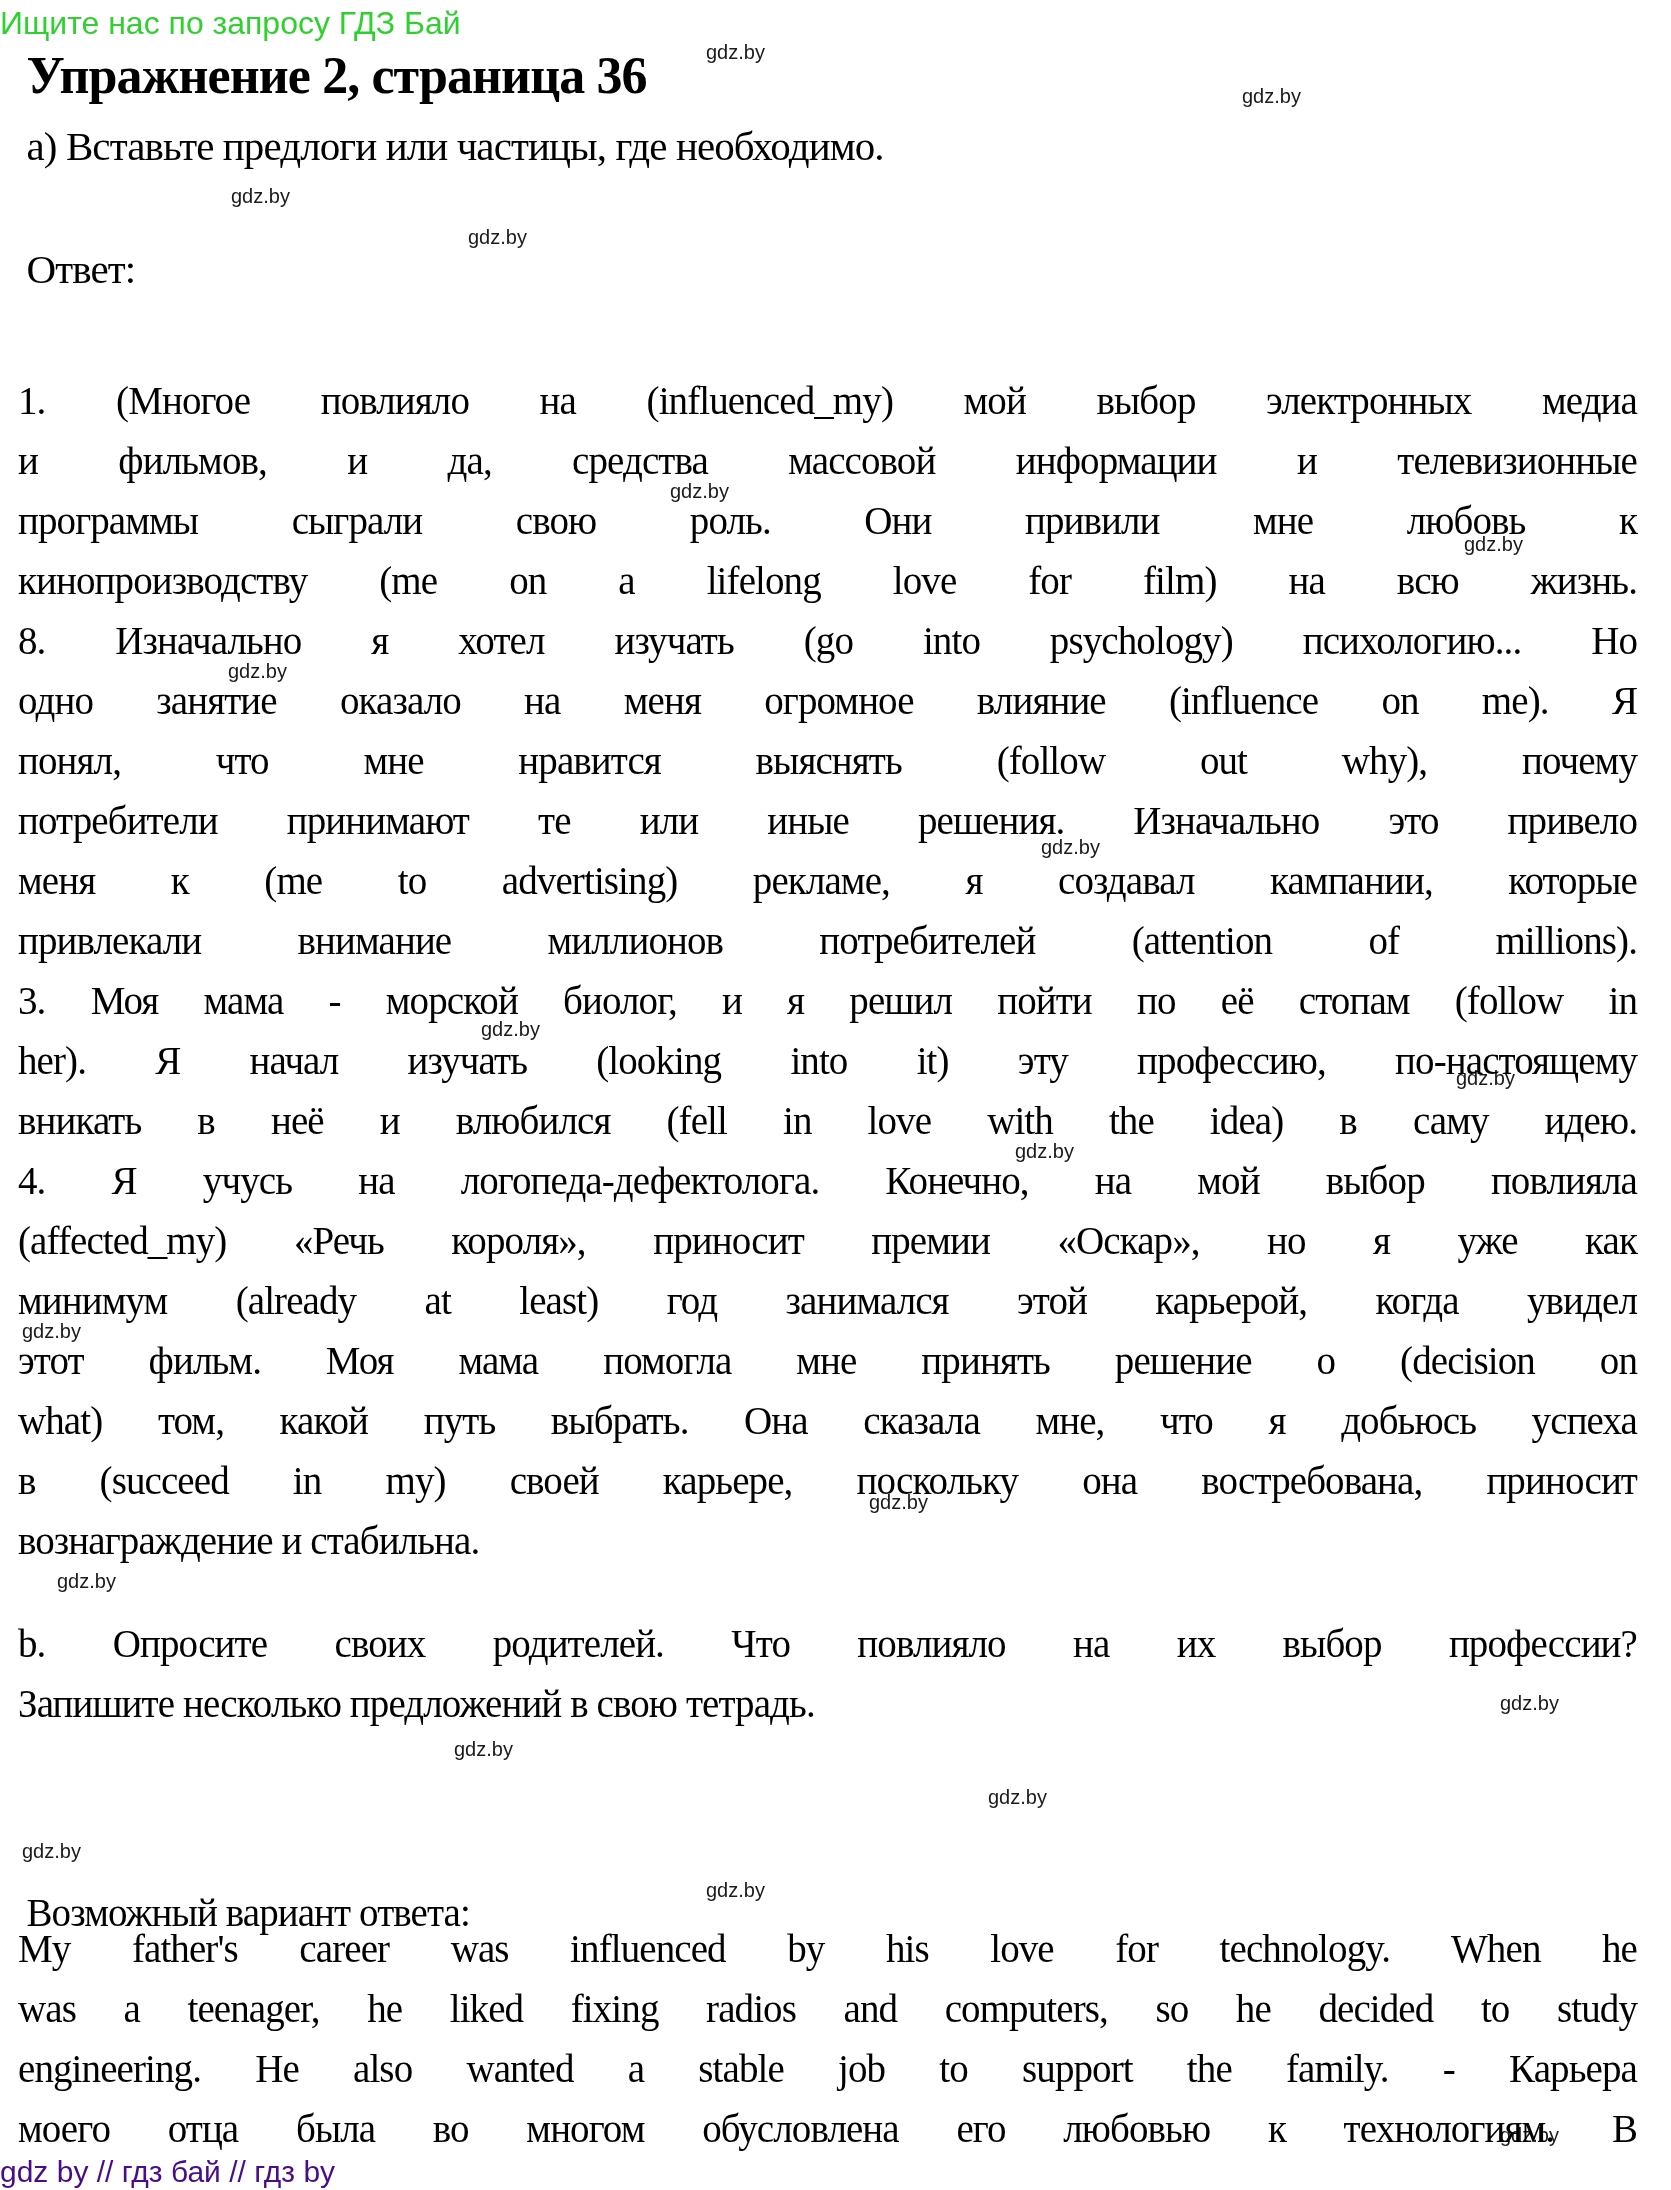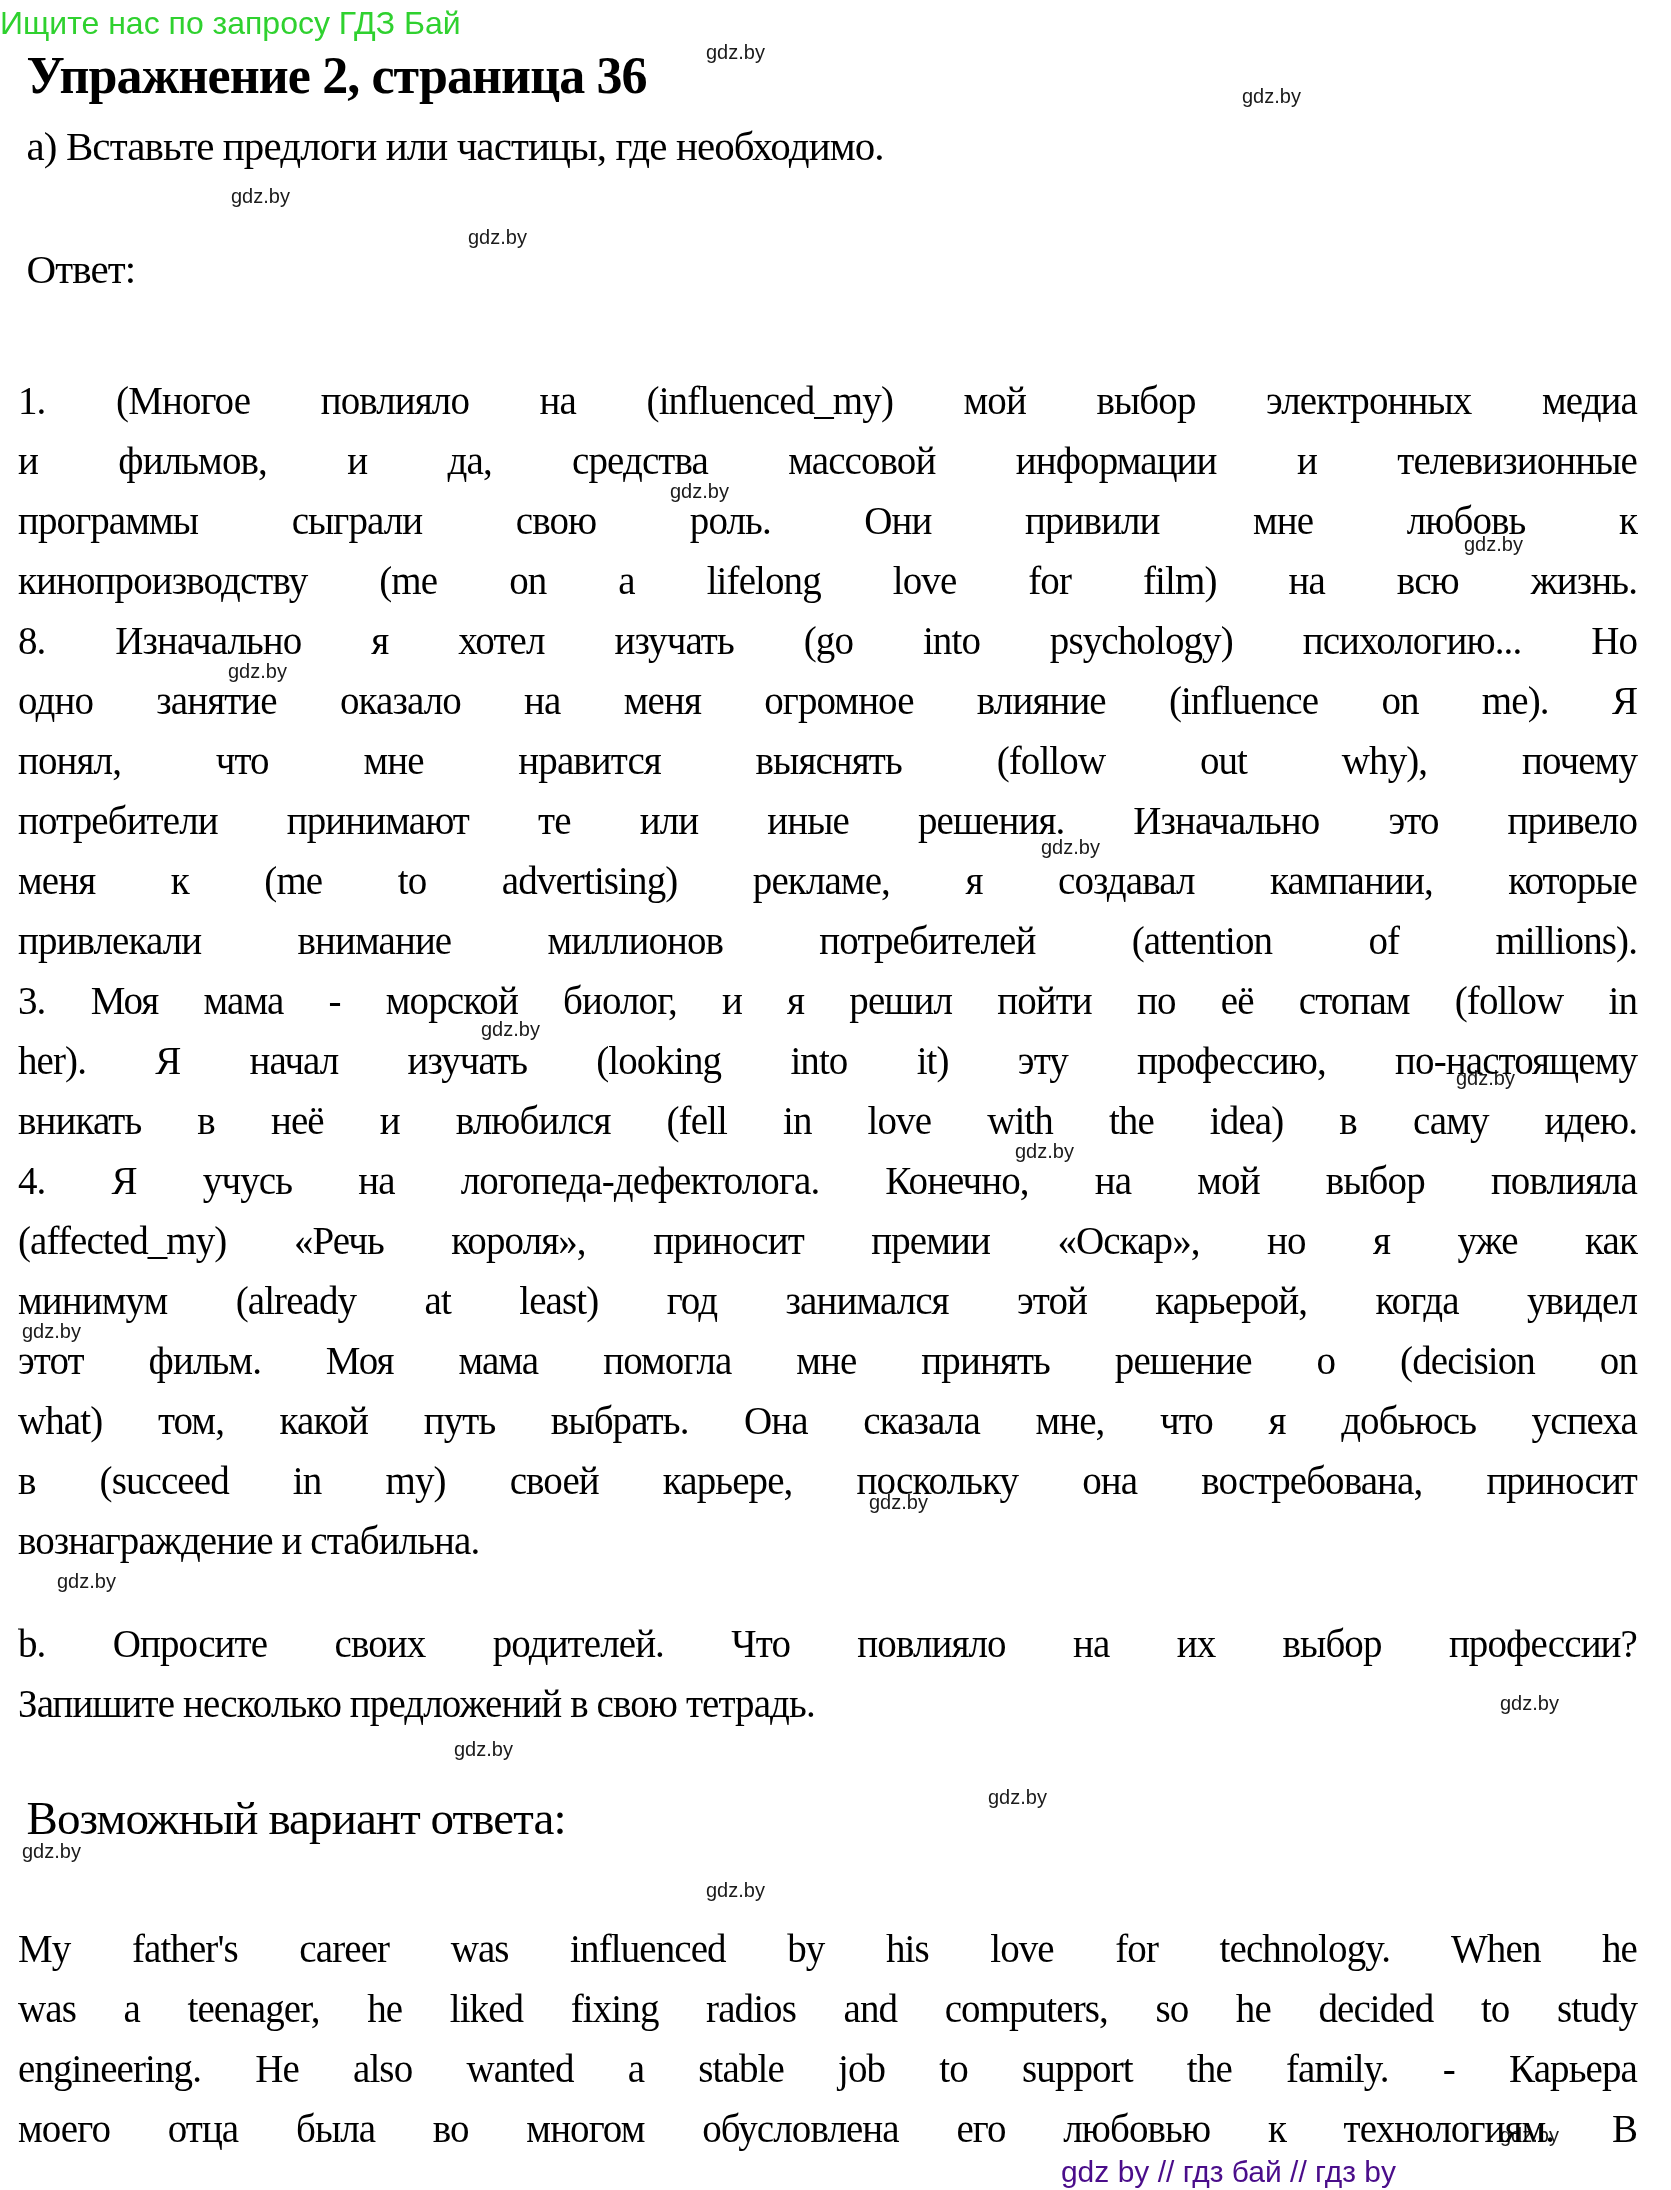--- a/index.html
+++ b/index.html
@@ -30,25 +30,25 @@
   }
   .textblock{
     position:absolute;left:18px;width:1619px;font-size:39px;letter-spacing:-0.9px;
   }
   .textblock .line{height:60px;line-height:60px;white-space:nowrap;}
   .textblock .line.j{text-align:justify;text-align-last:justify;white-space:normal;}
   .textblock .b{font-weight:normal;}
   #answers{top:371px;}
   #section-b{top:1614px;}
   .possible-label{
-    position:absolute;top:1791px;left:26.5px;font-size:47px;letter-spacing:-0.9px;
+    position:absolute;top:1890px;left:26.5px;font-size:39px;letter-spacing:-0.9px;
   }
   #model-answer{top:1919px;}
   .footer{
-    position:absolute;top:2155px;left:0;width:1396px;text-align:right;
+    position:absolute;top:2155px;left:0;width:1396px;text-align:left;
     font-family:"Liberation Sans",sans-serif;font-size:30px;font-weight:500;
     color:var(--purple,#4a0d8a);
   }
 </style>
 </head>
 <body style="--green: #2fd12f; --purple: #4a0d8a; --ink: #000000; --wm-ink: #1b1b1b;">
 
 <div class="promo">Ищите нас по запросу ГДЗ Бай</div>
 
 <div>

